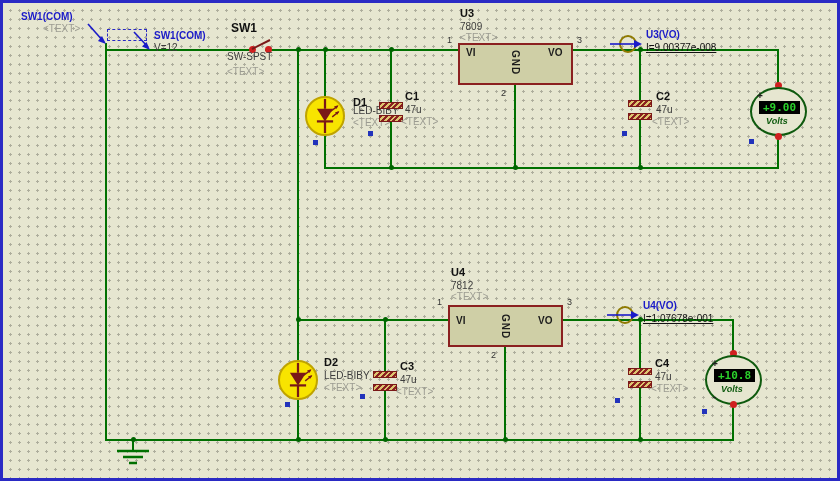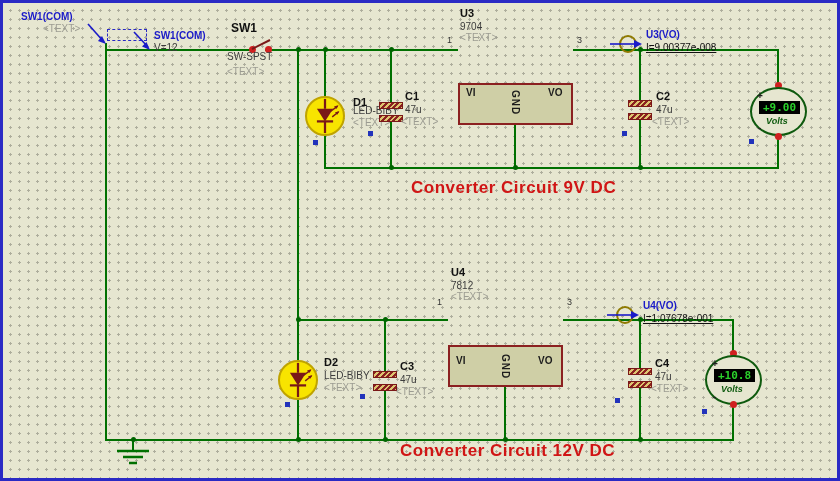--- a/index.html
+++ b/index.html
@@ -8,21 +8,21 @@
   .wire{position:absolute;background:#007000;}
   .jct{position:absolute;width:5px;height:5px;border-radius:50%;background:#006400;}
   .lbl{position:absolute;font-size:10px;line-height:11px;white-space:nowrap;}
   .blue{color:#1A1AC8;font-weight:bold;}
   .ref{color:#111;font-weight:bold;font-size:11px;}
   .val{color:#3C3C3C;}
   .ph{color:#9C9C92;}
   .cur{color:#111;text-decoration:underline;}
   .pin{position:absolute;font-size:9px;color:#333;}
   .title{position:absolute;font-size:17px;font-weight:bold;color:#D01515;letter-spacing:.5px;white-space:nowrap;}
-  .reg{position:absolute;background:#CFCFA6;border:2px solid #8B2020;box-sizing:border-box;margin-top:40px;}
+  .reg{position:absolute;background:#CFCFA6;border:2px solid #8B2020;box-sizing:border-box;}
   .pname{position:absolute;font-size:10px;font-weight:bold;color:#1C1C1C;}
   .gndvert{writing-mode:vertical-rl;letter-spacing:1px;}
   .led{position:absolute;width:40px;height:40px;border-radius:50%;background:#F8E400;border:2px solid #BFA300;box-sizing:border-box;}
   .cap{position:absolute;width:24px;height:20px;}
   .plate{position:absolute;left:0;width:24px;height:7px;box-sizing:border-box;border:1px solid #7A1818;background:repeating-linear-gradient(135deg,#8B2020 0 2px,#DDC470 2px 4px);}
   .bluesq{position:absolute;width:5px;height:5px;background:#2233BB;}
   .reddot{position:absolute;width:7px;height:7px;border-radius:50%;background:#D02020;}
   .vm{position:absolute;border:2px solid #0E5A0E;border-radius:50%;background:#E6E6D0;box-sizing:border-box;}
   .vmdisp{position:absolute;left:7px;top:12px;width:41px;height:13px;background:#000;color:#2BD12B;font-family:"DejaVu Sans Mono",monospace;font-size:11px;font-weight:bold;text-align:center;line-height:13px;}
   .vmunit{position:absolute;left:14px;top:27px;font-size:9px;font-style:italic;font-weight:bold;color:#0E5A0E;}
@@ -102,21 +102,21 @@
     <div class="reddot" style="left:246px;top:43px"></div>
     <div class="reddot" style="left:262px;top:43px"></div>
     <svg class="abs" style="left:244px;top:30px" width="30" height="18">
       <line x1="5" y1="16" x2="23" y2="7" stroke="#7A1818" stroke-width="2"></line>
     </svg>
   </div>
   <div class="lbl val" style="left:224px;top:48px">SW-SPST</div>
   <div class="lbl ph" style="left:224px;top:63px">&lt;TEXT&gt;</div>
 
   <div class="lbl ref" style="left:457px;top:5px">U3</div>
-  <div class="lbl val" style="left:457px;top:18px">9704</div>
+  <div class="lbl val" style="left:457px;top:18px">7809</div>
   <div class="lbl ph" style="left:457px;top:29px">&lt;TEXT&gt;</div>
   <div class="pin" style="left:444px;top:32px">1</div>
   <div class="pin" style="left:574px;top:32px">3</div>
   <div class="pin" style="left:498px;top:85px">2</div>
   <div class="reg" style="left:455px;top:40px;width:115px;height:42px">
     <span class="pname" style="left:6px;top:2px">VI</span>
     <span class="pname" style="left:88px;top:2px">VO</span>
     <span class="pname gndvert" style="left:50px;top:5px;height:32px">GND</span>
   </div>
 
@@ -169,21 +169,20 @@
     <div class="vmunit">Volts</div>
     <div class="vmsign" style="left:6px;top:34px">-</div>
   </div>
   <div class="reddot" style="left:772px;top:130px"></div>
 
   <div class="bluesq" style="left:310px;top:137px"></div>
   <div class="bluesq" style="left:365px;top:128px"></div>
   <div class="bluesq" style="left:619px;top:128px"></div>
   <div class="bluesq" style="left:746px;top:136px"></div>
 
-  <div class="title" style="left:408px;top:175px">Converter Circuit 9V DC</div>
 
   <div class="lbl ref" style="left:448px;top:264px">U4</div>
   <div class="lbl val" style="left:448px;top:277px">7812</div>
   <div class="lbl ph" style="left:448px;top:288px">&lt;TEXT&gt;</div>
   <div class="pin" style="left:434px;top:294px">1</div>
   <div class="pin" style="left:564px;top:294px">3</div>
   <div class="pin" style="left:488px;top:347px">2</div>
   <div class="reg" style="left:445px;top:302px;width:115px;height:42px">
     <span class="pname" style="left:6px;top:8px">VI</span>
     <span class="pname" style="left:88px;top:8px">VO</span>
@@ -245,14 +244,13 @@
   <div class="bluesq" style="left:357px;top:391px"></div>
   <div class="bluesq" style="left:612px;top:395px"></div>
   <div class="bluesq" style="left:699px;top:406px"></div>
 
   <svg class="abs" style="left:112px;top:446px" width="36" height="18">
     <line x1="2" y1="2" x2="34" y2="2" stroke="#007000" stroke-width="2.5"></line>
     <line x1="8" y1="8" x2="28" y2="8" stroke="#007000" stroke-width="2.5"></line>
     <line x1="14" y1="14" x2="22" y2="14" stroke="#007000" stroke-width="2.5"></line>
   </svg>
 
-  <div class="title" style="left:397px;top:438px">Converter Circuit 12V DC</div>
 </div>
 
 </body></html>

